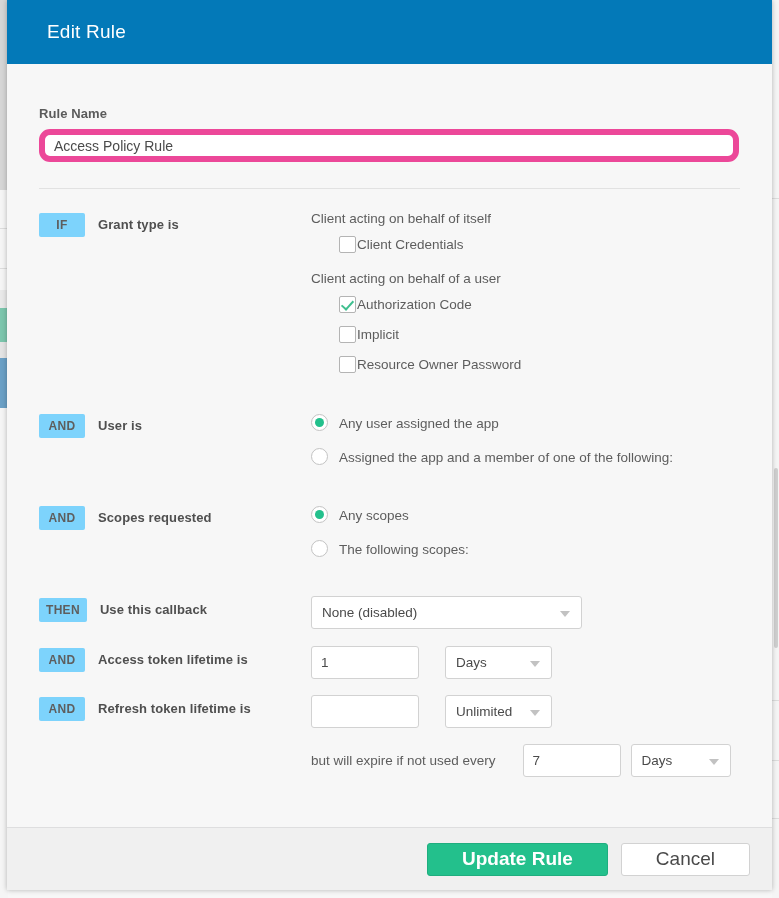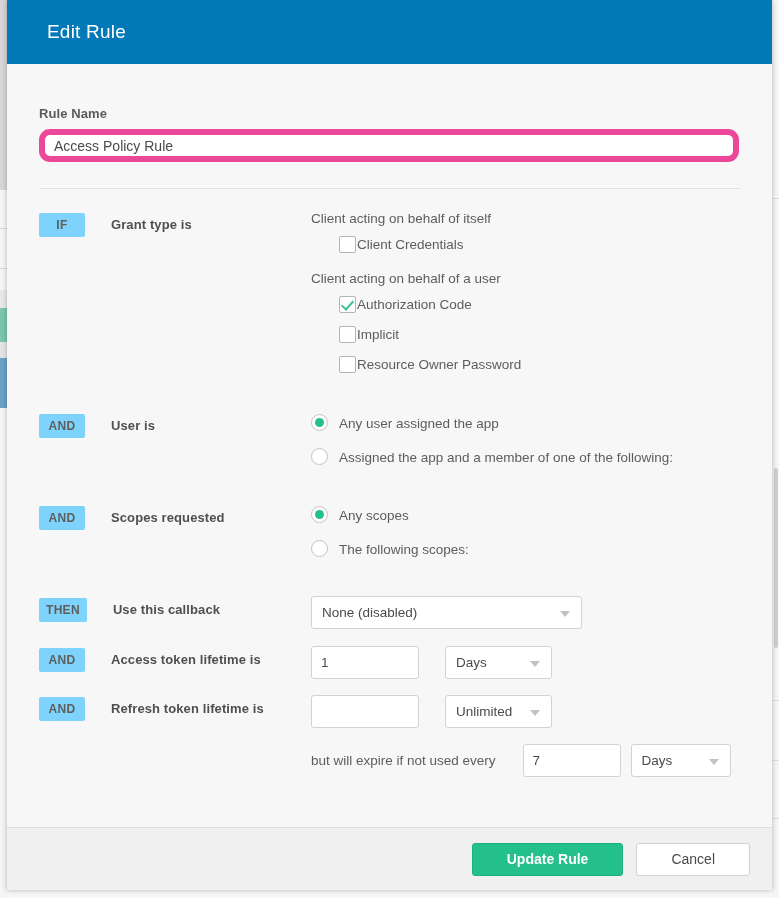--- a/index.html
+++ b/index.html
@@ -155,21 +155,21 @@
     font-weight: bold;
     padding: 5px 7px;
     border-radius: 2px;
     letter-spacing: 0.3px;
     box-sizing: border-box;
   }
   .row-title {
     font-size: 13px;
     font-weight: bold;
     color: #4f4f4f;
-    margin-left: 26px;
+    margin-left: 13px;
     padding-top: 4px;
     letter-spacing: 0.1px;
   }
   .row-right {
     flex: 1 1 auto;
     padding-top: 0px;
   }
 
   
   .group-label {
@@ -287,21 +287,21 @@
     font-size: 13.5px;
     color: #5d5d5d;
   }
 
   
   .btn {
     height: 33px;
     box-sizing: border-box;
     border-radius: 3px;
     font-family: "Liberation Sans", sans-serif;
-    font-size: 14px;
+    font-size: 19px;
     cursor: pointer;
     padding: 0 34px;
     display: inline-flex;
     align-items: center;
     justify-content: center;
   }
   #update-rule-button {
     background: #23c08c;
     border: 1px solid #1fae7f;
     color: #ffffff;

